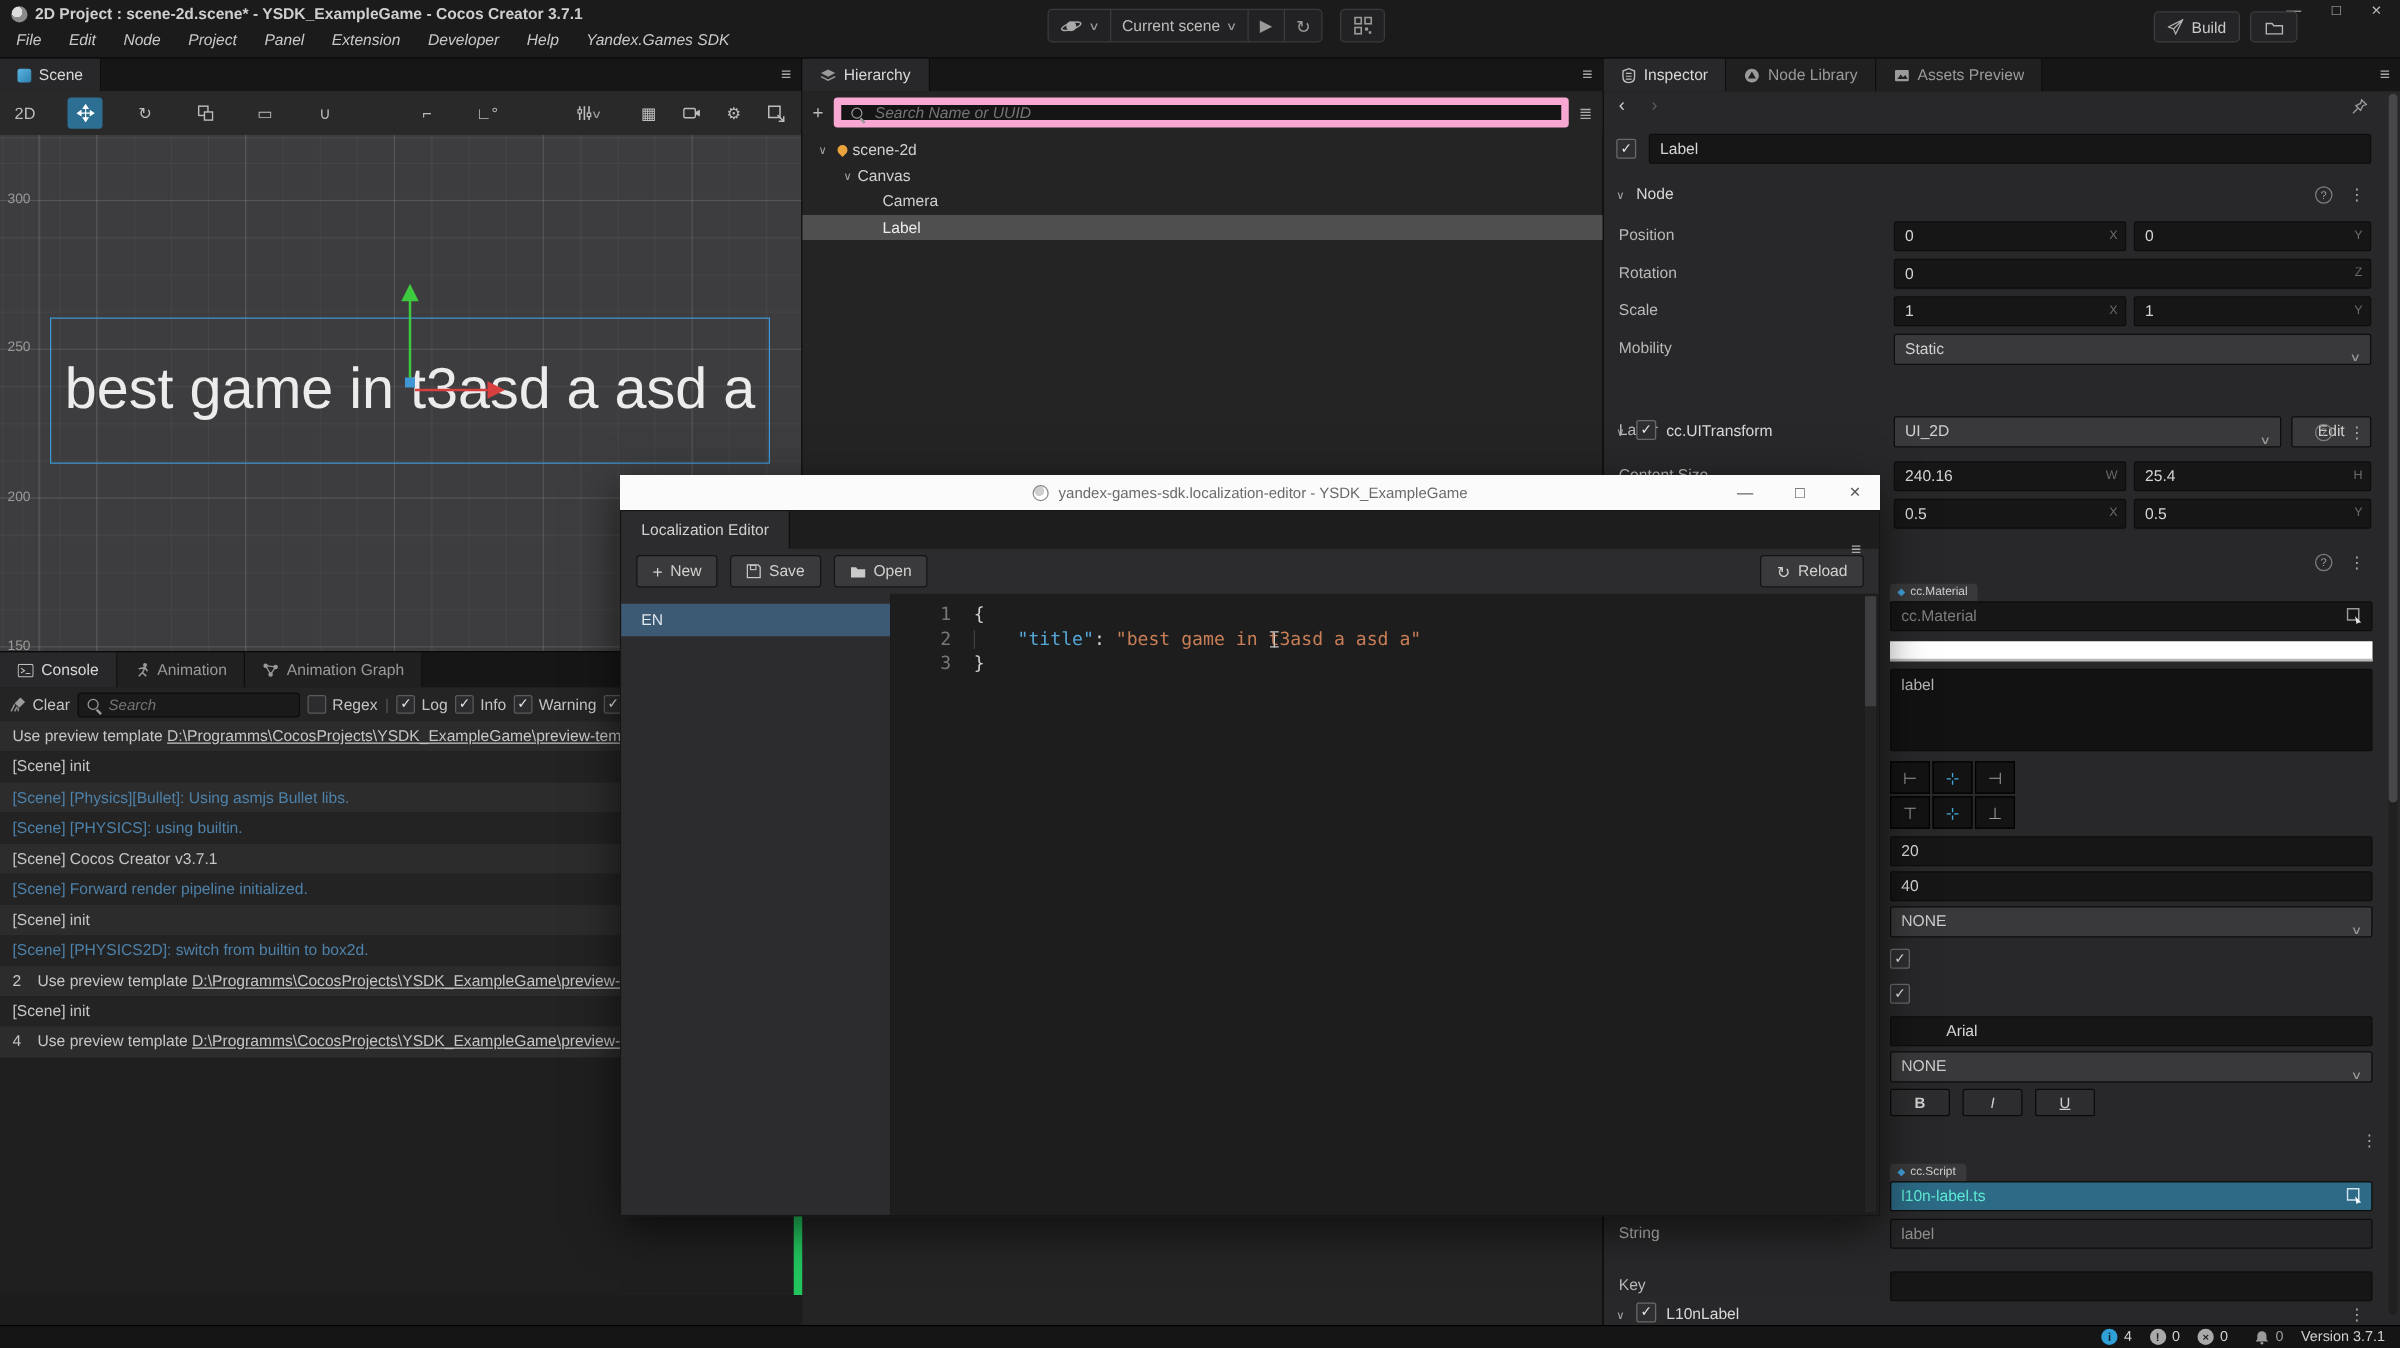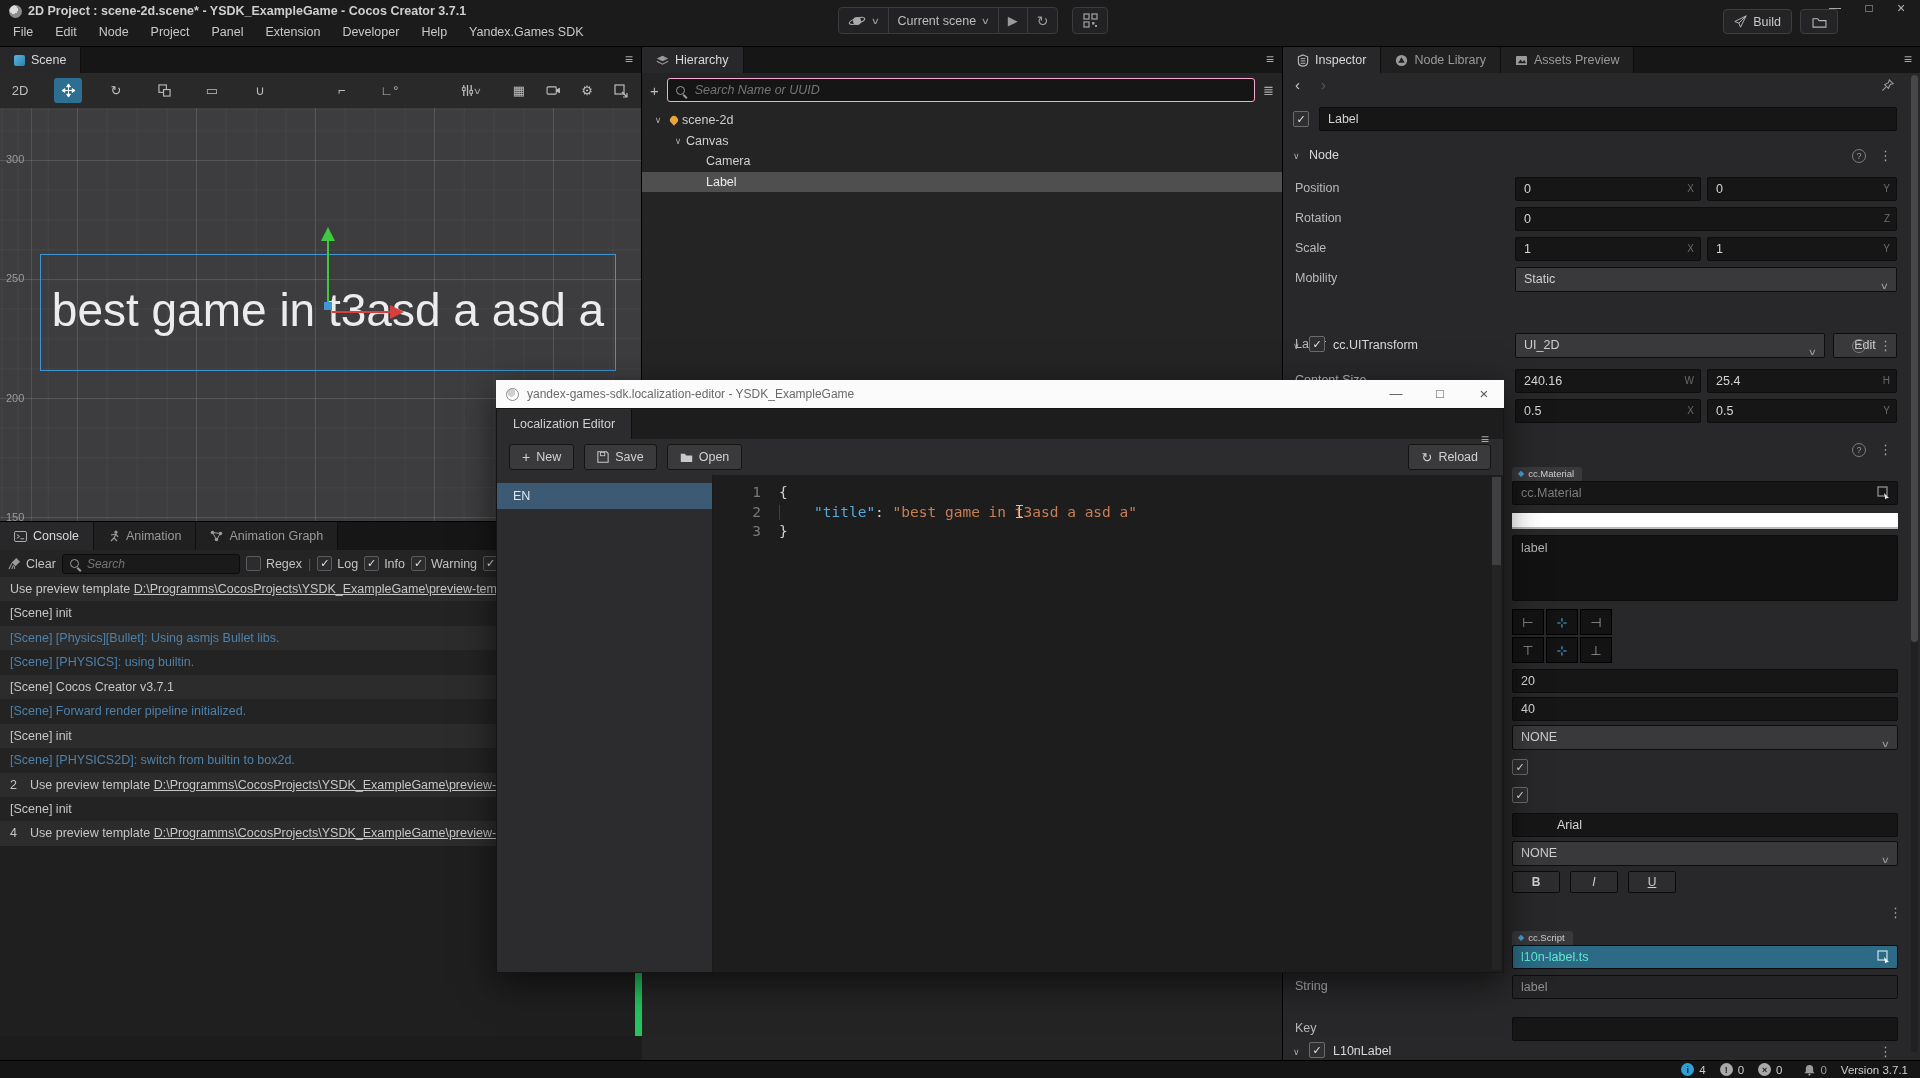--- a/index.html
+++ b/index.html
@@ -8,21 +8,21 @@
        font-family:"Liberation Sans",sans-serif;color:#c9c9c9;background:#1c1c1d;
        font-size:12.5px;-webkit-font-smoothing:antialiased;}
   .abs{position:absolute;}
 
   
   .topbar{position:absolute;left:0;top:0;width:1920px;height:47px;background:#1b1b1c;border-bottom:1px solid #000;}
   .win-title{position:absolute;left:28px;top:4px;font-size:12.5px;font-weight:bold;color:#cfcfcf;white-space:nowrap;}
   .app-logo{position:absolute;left:9px;top:5px;width:13px;height:13px;border-radius:50%;
             background:radial-gradient(circle at 35% 35%, #ddd 0 35%, #8b8b8b 36% 100%);}
   .winbtn{position:absolute;top:0;width:30px;height:18px;text-align:center;line-height:17px;font-size:12px;color:#b8b8b8;cursor:default;}
-  .menubar{position:absolute;left:2px;top:22px;display:flex;}
+  .menubar{position:absolute;left:2px;top:22px;display:flex;font-style:italic;}
   .menu-item{padding:3px 11px;font-size:12.5px;color:#c9c9c9;}
   .ct-pill{position:absolute;left:838px;top:7px;height:27px;display:flex;border:1px solid #3b3b3d;border-radius:4px;background:#222224;}
   .ct-seg{display:flex;align-items:center;justify-content:center;gap:6px;padding:0 9px;border-right:1px solid #3b3b3d;color:#a9a9a9;}
   .ct-seg:last-child{border-right:none;}
   .chev{font-size:9px;color:#9a9a9a;transform:scaleX(1.4);}
   .qr-btn{position:absolute;left:1072px;top:7px;width:36px;height:27px;border:1px solid #3b3b3d;border-radius:4px;background:#222224;display:flex;align-items:center;justify-content:center;}
   .build-btn{position:absolute;right:128px;top:9px;height:25px;border:1px solid #3e3e40;border-radius:4px;background:#242426;display:flex;align-items:center;gap:6px;padding:0 10px;color:#c9c9c9;}
   .folder-btn{position:absolute;right:82px;top:9px;width:38px;height:25px;border:1px solid #3e3e40;border-radius:4px;background:#242426;display:flex;align-items:center;justify-content:center;}
 
   
@@ -72,21 +72,21 @@
   .log-row{height:24.45px;line-height:24.45px;padding:0 10px;white-space:nowrap;overflow:hidden;font-size:12.5px;color:#c6c6c6;}
   .log-row:nth-child(odd){background:#2c2c2d;}
   .log-row:nth-child(even){background:#232324;}
   .log-row.info{color:#4e81a8;}
   .log-link{text-decoration:underline;color:inherit;}
   .log-count{display:inline-block;min-width:14px;margin-right:6px;color:#c6c6c6;}
 
   
   .hier-panel{position:absolute;left:642px;top:47px;width:641px;height:1013px;background:#242425;border-right:1px solid #000;}
   .hsearch{position:absolute;left:0;top:26px;right:0;height:34px;display:flex;align-items:center;padding:0 8px;gap:8px;background:#242425;}
-  .hsearch .inputwrap{flex:1;display:flex;align-items:center;gap:8px;background:#151516;border:1px solid #f9a8d4;border-radius:3px;height:24px;padding:0 8px;}
+  .hsearch .inputwrap{flex:1;display:flex;align-items:center;gap:8px;background:#151516;border:6px solid #f9a8d4;border-radius:3px;height:24px;padding:0 8px;}
   .hsearch input{flex:1;background:transparent;border:none;outline:none;color:#bbb;font-style:italic;font-size:12.5px;font-family:"Liberation Sans",sans-serif;}
   .tree{position:absolute;left:0;top:63px;right:0;}
   .tree-row{height:20.5px;display:flex;align-items:center;font-size:12.5px;color:#cfcfcf;}
   .tree-row.selected{background:#4f4f50;color:#ececec;}
   .t-chev{width:16px;text-align:center;font-size:9px;color:#a9a9a9;flex:none;}
   .t-ico{width:16px;flex:none;display:flex;justify-content:center;}
   .flame{width:8px;height:8px;background:#e8a33d;border-radius:50% 50% 50% 0;transform:rotate(-45deg);}
 
   
   .insp-panel{position:absolute;left:1283px;top:47px;width:637px;height:1013px;background:#28282a;}
@@ -109,21 +109,21 @@
   .chip .dia{color:#3fa0d8;font-size:8px;}
   .picker{position:absolute;right:6px;top:4px;width:14px;height:14px;}
   .alignbtn{width:32px;height:26px;background:#131313;border:1px solid #000;display:flex;align-items:center;justify-content:center;color:#9a9a9a;font-size:13px;}
   .alignbtn.active{color:#45a7d6;}
   .stylebtn{position:absolute;top:0;width:48px;height:22px;background:#2d2d2f;border:1px solid #0a0a0a;border-radius:2px;color:#cfcfcf;text-align:center;line-height:20px;font-size:12px;}
   .iscroll{position:absolute;right:2px;top:28px;bottom:8px;width:7px;background:#202021;border-radius:4px;}
   .iscroll .thumb{position:absolute;left:0;top:0;width:7px;height:58%;background:#47474a;border-radius:4px;}
 
   
   .dialog{position:absolute;left:496px;top:380px;width:1008px;height:593px;z-index:20;box-shadow:0 10px 34px rgba(0,0,0,0.6);}
-  .dlg-title{position:absolute;left:0;top:0;right:0;height:28px;background:#fbfbfb;display:flex;align-items:center;padding:0 10px;gap:8px;color:#6a6a6a;font-size:12px;}
+  .dlg-title{position:absolute;left:0;top:0;right:0;height:28px;background:#fbfbfb;display:flex;align-items:center;padding:0 10px;gap:8px;color:#6a6a6a;font-size:12px;justify-content:center;}
   .dlg-logo{width:13px;height:13px;border-radius:50%;border:1.5px solid #8a8a8a;background:radial-gradient(circle at 40% 35%, #cfcfcf 0 40%, #fff 41%);}
   .dlg-winbtn{position:absolute;top:0;width:40px;height:28px;text-align:center;line-height:27px;color:#555;font-size:13px;}
   .dlg-body{position:absolute;left:0;top:28px;right:0;bottom:0;background:#2c2c2e;border:1px solid #151515;}
   .dlg-tabs{position:absolute;left:0;top:0;right:0;height:30px;background:#1d1d1e;display:flex;}
   .dlg-tab{padding:0 16px;display:flex;align-items:center;background:#2c2c2e;color:#d0d0d0;font-size:12.5px;border-right:1px solid #0e0e0e;}
   .dlg-toolbar{position:absolute;left:0;top:30px;right:0;height:36px;display:flex;align-items:center;padding:0 12px;gap:10px;}
   .dbtn{height:26px;background:#3a3a3c;border:1px solid #141414;border-radius:3px;color:#d0d0d0;display:flex;align-items:center;gap:6px;padding:0 12px;font-size:12.5px;}
   .dlg-content{position:absolute;left:0;top:66px;right:0;bottom:0;}
   .dlg-side{position:absolute;left:0;top:0;width:216px;bottom:0;background:#2c2c2e;border-right:1px solid #1a1a1a;padding-top:8px;}
   .lang-row{height:26px;line-height:26px;padding-left:16px;color:#dfe7ec;font-size:12.5px;}

